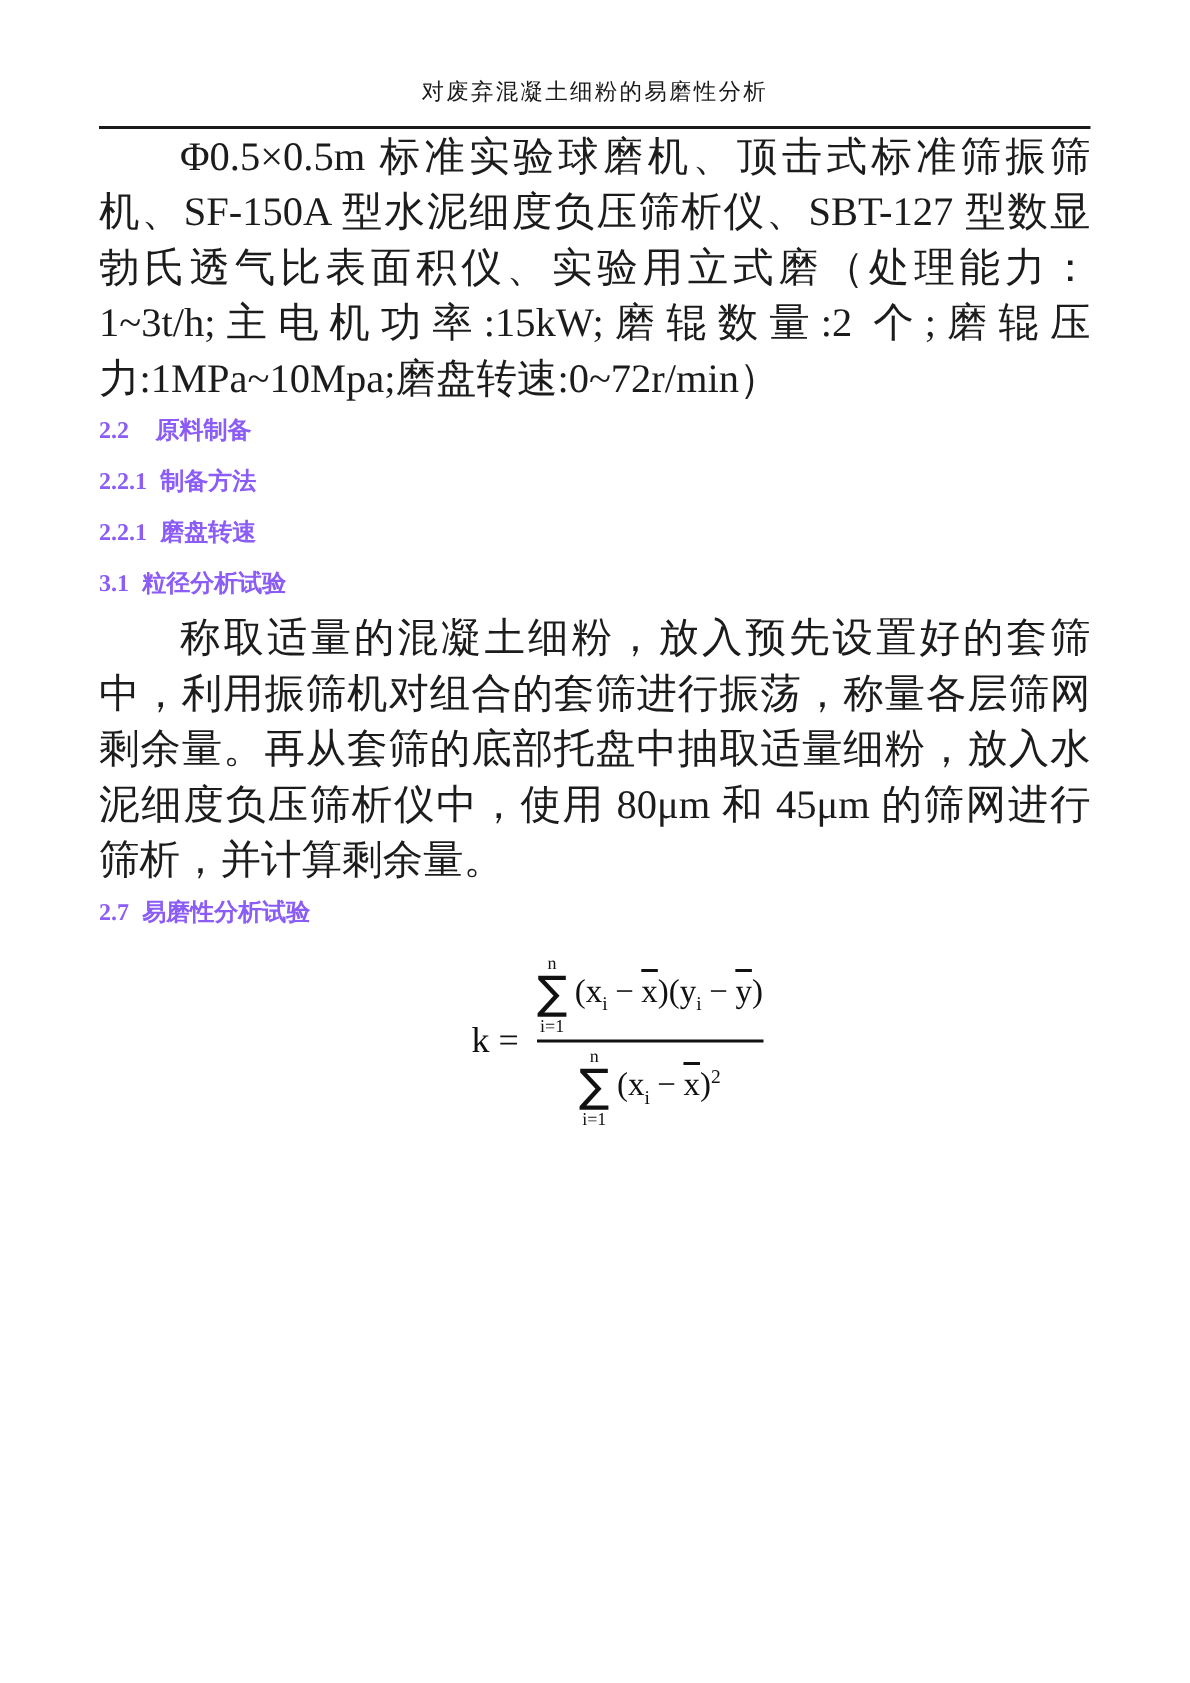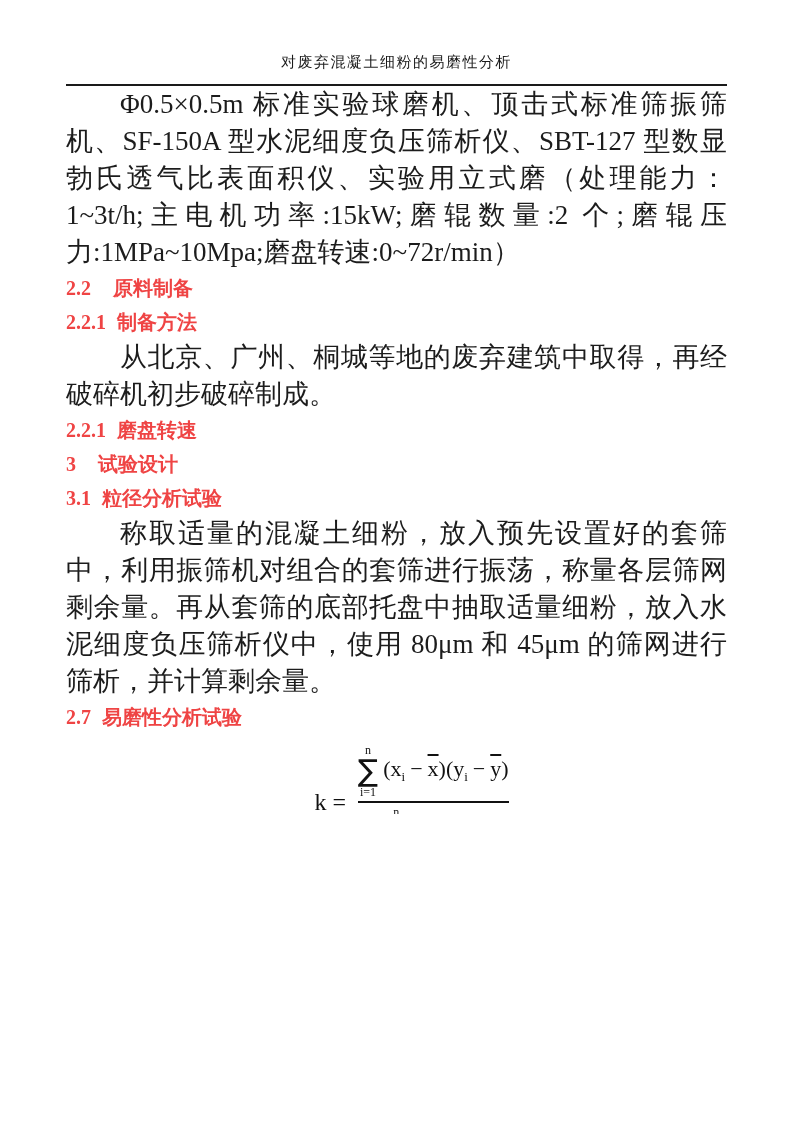--- a/index.html
+++ b/index.html
@@ -10,21 +10,21 @@
   .inner{padding:52px 66px 0 66px;}
   .running-title{
     text-align:center;font-size:15px;letter-spacing:1.5px;color:#1a1a1a;
     font-family:"Liberation Serif","DejaVu Serif",serif;line-height:20px;
   }
   .header-rule{border:none;border-top:2px solid #1a1a1a;margin:12px 0 0 0;}
   .para{
     font-size:27px;line-height:37px;text-align:justify;text-indent:2em;margin:0;
   }
   .heading{
-    font-size:20px;line-height:34px;font-weight:bold;margin:0;color:#ef4444;
+    font-size:16px;line-height:34px;font-weight:bold;margin:0;color:#8b5cf6;
     font-family:"Liberation Sans","DejaVu Sans",sans-serif;text-indent:0;
   }
   .heading .h-num{margin-right:0.55em;font-family:"Liberation Serif","DejaVu Serif",serif;}
   .heading.gap-wide .h-num{margin-right:1.1em;}
   
   .formula-row{
     display:flex;align-items:center;justify-content:center;
     margin:10px 0 2px 30px;color:#111;
   }
   .f-lhs{font-size:24px;margin-right:12px;white-space:nowrap;}
@@ -58,26 +58,24 @@
 
     <div class="running-title">对废弃混凝土细粉的易磨性分析</div>
     <hr class="header-rule">
 
     <p class="para">Φ0.5×0.5m 标准实验球磨机、顶击式标准筛振筛机、SF-150A 型水泥细度负压筛析仪、SBT-127 型数显勃氏透气比表面积仪、实验用立式磨（处理能力：1~3t/h;主电机功率:15kW;磨辊数量:2 个;磨辊压力:1MPa~10Mpa;磨盘转速:0~72r/min）</p>
 
     <p class="heading gap-wide"><span class="h-num">2.2</span><span>原料制备</span></p>
 
     <p class="heading"><span class="h-num">2.2.1</span><span>制备方法</span></p>
 
-    <p class="para">从北京、广州、桐城等地的废弃建筑中取得，再经破碎机初步破碎制成。</p>
 
     <p class="heading"><span class="h-num">2.2.1</span><span>磨盘转速</span></p>
 
 
-    <p class="heading gap-wide"><span class="h-num">3</span><span>试验设计</span></p>
 
     <p class="heading"><span class="h-num">3.1</span><span>粒径分析试验</span></p>
 
     <p class="para">称取适量的混凝土细粉，放入预先设置好的套筛中，利用振筛机对组合的套筛进行振荡，称量各层筛网剩余量。再从套筛的底部托盘中抽取适量细粉，放入水泥细度负压筛析仪中，使用 80μm 和 45μm 的筛网进行筛析，并计算剩余量。</p>
 
     <p class="heading"><span class="h-num">2.7</span><span>易磨性分析试验</span></p>
 
 
     <div class="formula-row">
       <span class="f-lhs">k =</span>

